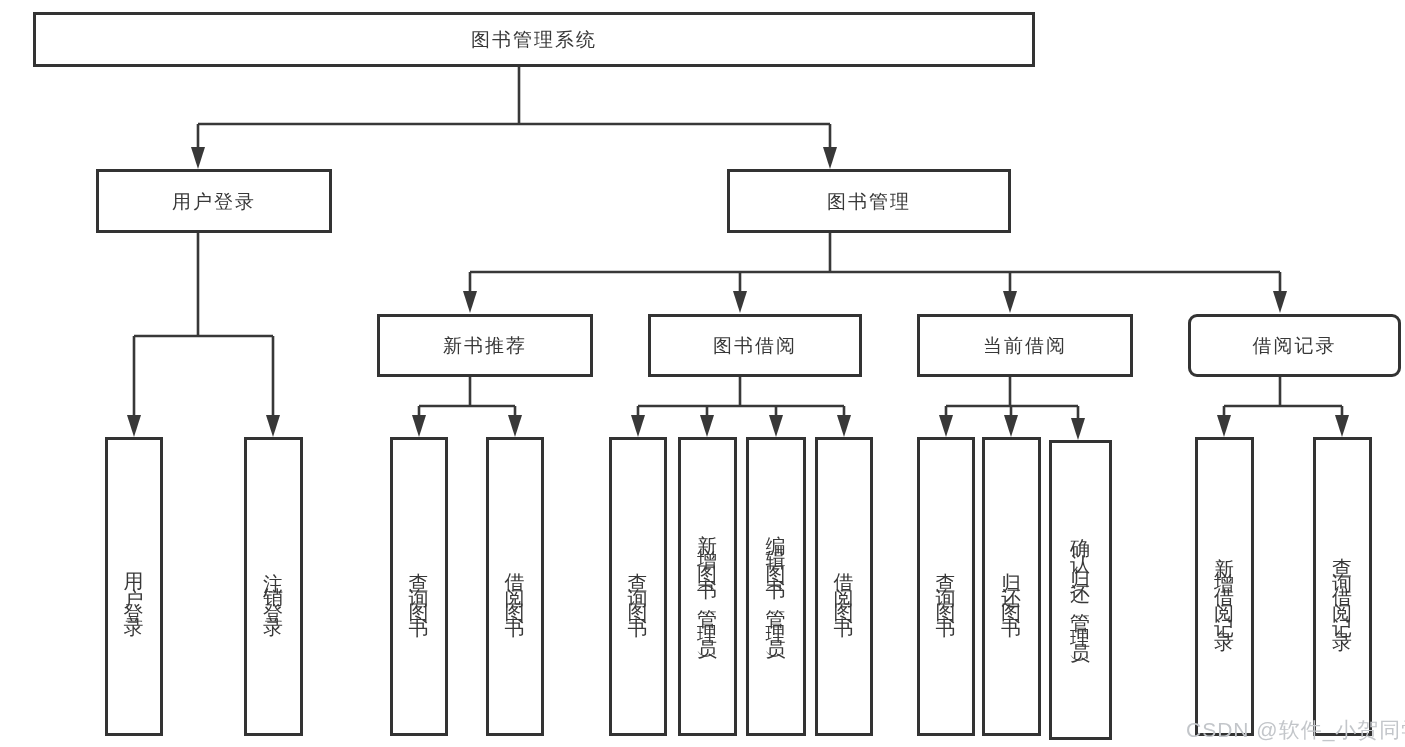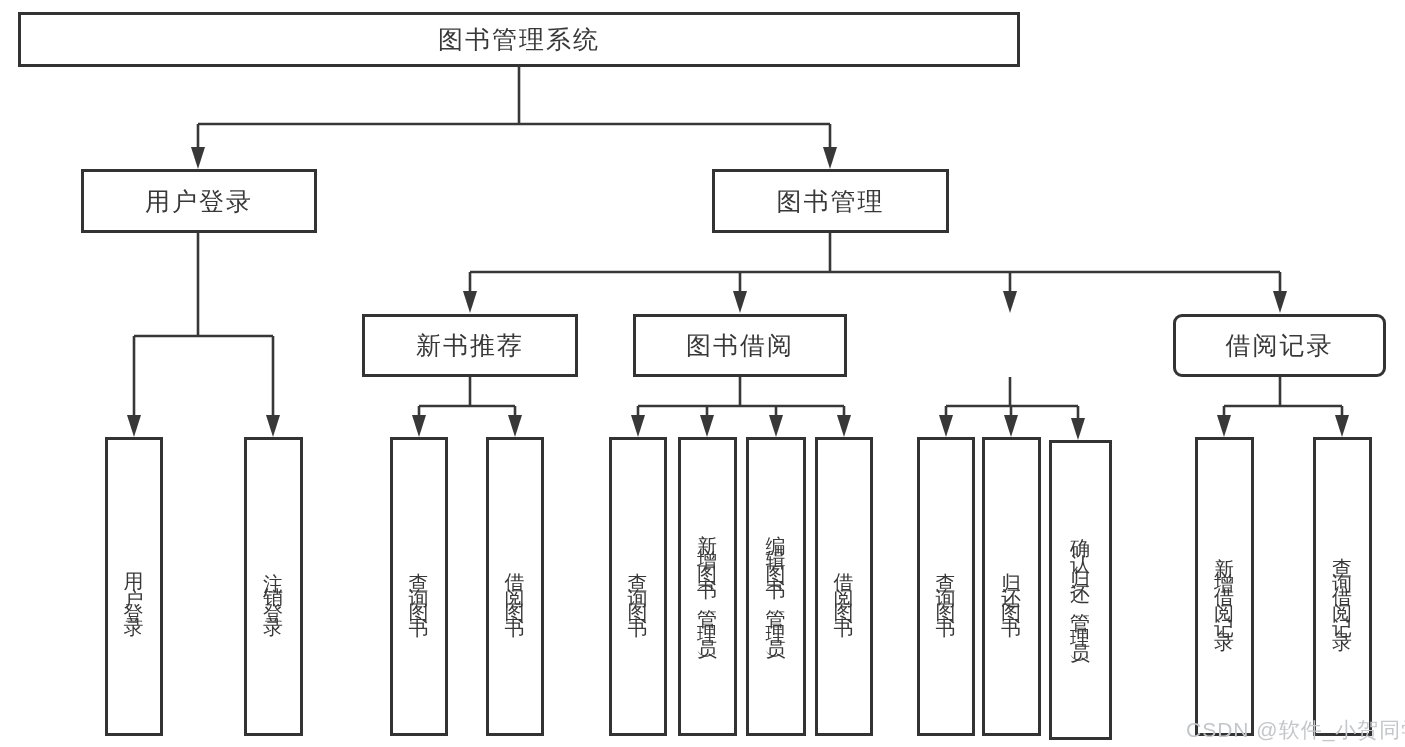--- a/index.html
+++ b/index.html
@@ -17,23 +17,24 @@
   .node{
     position:absolute;
     box-sizing:border-box;
     border:3px solid #333333;
     background:#ffffff;
     display:flex;align-items:center;justify-content:center;
     color:#383838;
     z-index:2;
   }
   .node.h{
-    font-size:25px;
+    font-size:19px;
     letter-spacing:2px;
     line-height:1;
+    margin-left:15px;
   }
   .node.v{
     writing-mode:vertical-rl;
     text-orientation:mixed;
     font-size:20px;
     letter-spacing:15px;
     line-height:1;
   }
   .watermark{
     position:absolute;
@@ -99,24 +100,25 @@
       <polygon points="1071,418 1085,418 1078,440" fill="#383838"></polygon>
       <line x1="1224" y1="406" x2="1224" y2="419" stroke="#383838" stroke-width="2.6"></line>
       <polygon points="1217,415 1231,415 1224,437" fill="#383838"></polygon>
       <line x1="1342" y1="406" x2="1342" y2="419" stroke="#383838" stroke-width="2.6"></line>
       <polygon points="1335,415 1349,415 1342,437" fill="#383838"></polygon>
     </svg>
 
   <div class="node h" style="left: 18px; top: 12px; width: 1002px; height: 55px; border-color: rgb(51, 51, 51); color: rgb(56, 56, 56);">图书管理系统</div>
 
   <div class="node h" style="left: 81px; top: 169px; width: 236px; height: 64px; border-color: rgb(51, 51, 51); color: rgb(56, 56, 56);">用户登录</div>
-  <div class="node h" style="left: 712px; top: 169px; width: 237px; height: 64px; border-color: rgb(51, 51, 51); color: rgb(56, 56, 56);">图书管理</div>
+  <div class="node h" style="left: 712px; top: 169px; width: 284px; height: 64px; border-color: rgb(51, 51, 51); color: rgb(56, 56, 56);">图书管理</div>
 
   <div class="node h" style="left: 633px; top: 314px; width: 214px; height: 63px; border-color: rgb(51, 51, 51); color: rgb(56, 56, 56);">图书借阅</div>
   <div class="node h" style="left: 362px; top: 314px; width: 216px; height: 63px; border-color: rgb(51, 51, 51); color: rgb(56, 56, 56);">新书推荐</div>
+  <div class="node h" style="left: 902px; top: 314px; width: 216px; height: 63px; border-color: rgb(51, 51, 51); color: rgb(56, 56, 56);">当前借阅</div>
   <div class="node h" style="left: 1173px; top: 314px; width: 213px; height: 63px; border-color: rgb(51, 51, 51); color: rgb(56, 56, 56); border-radius: 9px;">借阅记录</div>
 
   <div class="node v" style="left: 105px; top: 437px; width: 58px; height: 299px; border-color: rgb(51, 51, 51); color: rgb(56, 56, 56);">用户登录</div>
   <div class="node v" style="left: 244px; top: 437px; width: 59px; height: 299px; border-color: rgb(51, 51, 51); color: rgb(56, 56, 56);">注销登录</div>
 
   <div class="node v" style="left: 390px; top: 437px; width: 58px; height: 299px; border-color: rgb(51, 51, 51); color: rgb(56, 56, 56);">查询图书</div>
   <div class="node v" style="left: 486px; top: 437px; width: 58px; height: 299px; border-color: rgb(51, 51, 51); color: rgb(56, 56, 56);">借阅图书</div>
 
   <div class="node v" style="left: 609px; top: 437px; width: 58px; height: 299px; border-color: rgb(51, 51, 51); color: rgb(56, 56, 56);">查询图书</div>
   <div class="node v" style="left: 678px; top: 437px; width: 59px; height: 299px; border-color: rgb(51, 51, 51); color: rgb(56, 56, 56);">新增图书（管理员）</div>

